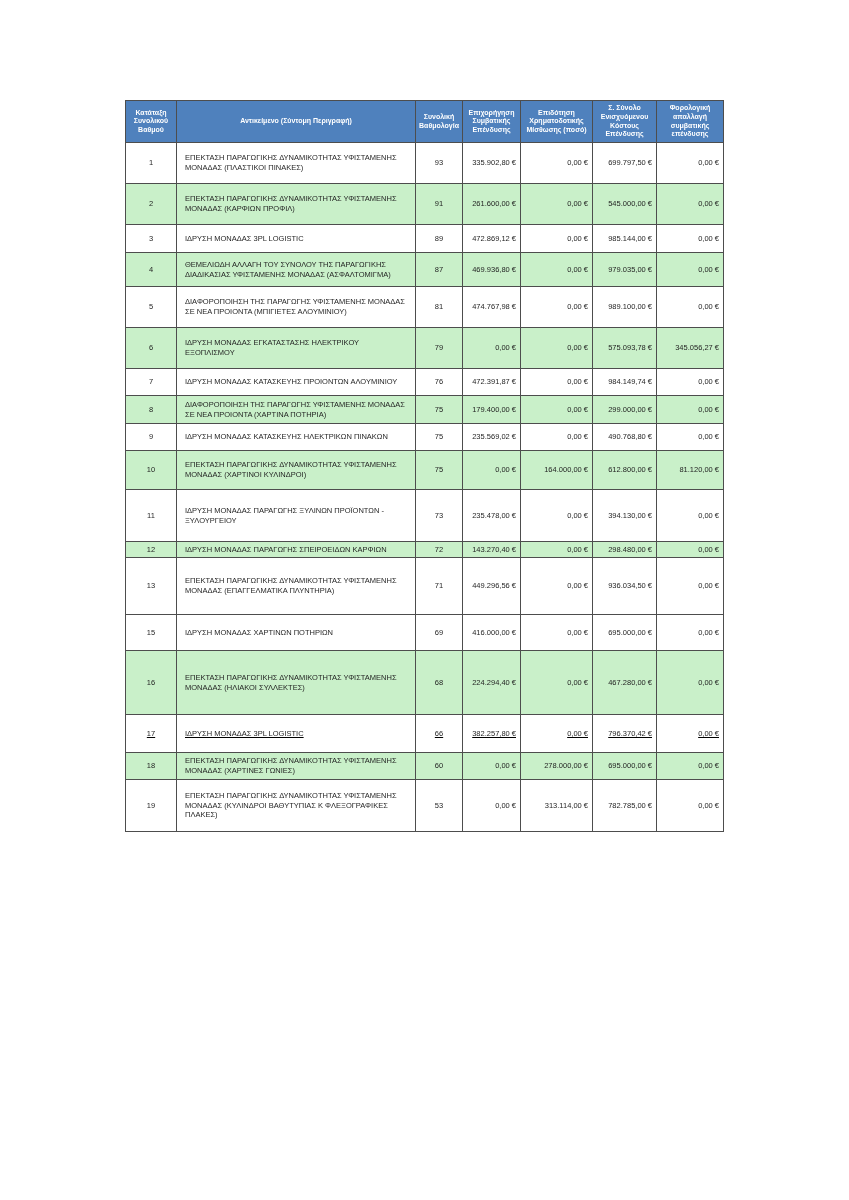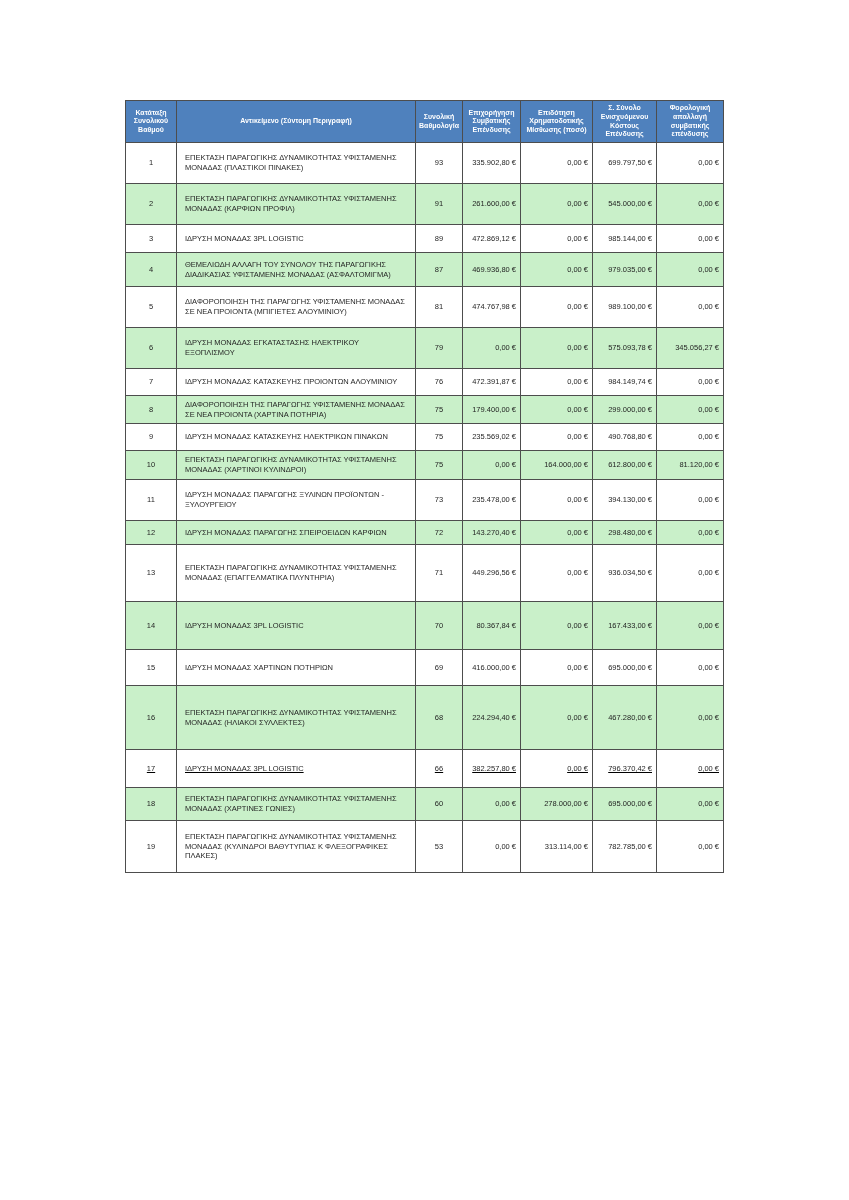--- a/index.html
+++ b/index.html
@@ -132,65 +132,56 @@
         </tr>
         <tr style="height: 27px;">
           <td class="center">9</td>
           <td class="desc">ΙΔΡΥΣΗ ΜΟΝΑΔΑΣ ΚΑΤΑΣΚΕΥΗΣ ΗΛΕΚΤΡΙΚΩΝ ΠΙΝΑΚΩΝ</td>
           <td class="center">75</td>
           <td class="num">235.569,02 €</td>
           <td class="num">0,00 €</td>
           <td class="num">490.768,80 €</td>
           <td class="num">0,00 €</td>
         </tr>
-        <tr class="green" style="height: 29px;">
+        <tr class="green" style="height: 39px;">
           <td class="center">10</td>
           <td class="desc">ΕΠΕΚΤΑΣΗ ΠΑΡΑΓΩΓΙΚΗΣ ΔΥΝΑΜΙΚΟΤΗΤΑΣ ΥΦΙΣΤΑΜΕΝΗΣ ΜΟΝΑΔΑΣ (ΧΑΡΤΙΝΟΙ ΚΥΛΙΝΔΡΟΙ)</td>
           <td class="center">75</td>
           <td class="num">0,00 €</td>
           <td class="num">164.000,00 €</td>
           <td class="num">612.800,00 €</td>
           <td class="num">81.120,00 €</td>
         </tr>
-        <tr style="height: 41px;">
+        <tr style="height: 52px;">
           <td class="center">11</td>
           <td class="desc">ΙΔΡΥΣΗ ΜΟΝΑΔΑΣ ΠΑΡΑΓΩΓΗΣ ΞΥΛΙΝΩΝ ΠΡΟΪΟΝΤΩΝ - ΞΥΛΟΥΡΓΕΙΟΥ</td>
           <td class="center">73</td>
           <td class="num">235.478,00 €</td>
           <td class="num">0,00 €</td>
           <td class="num">394.130,00 €</td>
           <td class="num">0,00 €</td>
         </tr>
-        <tr class="green" style="height: 24px; margin-left: 47px;">
+        <tr class="green" style="height: 16px; margin-left: 47px;">
           <td class="center">12</td>
           <td class="desc">ΙΔΡΥΣΗ ΜΟΝΑΔΑΣ ΠΑΡΑΓΩΓΗΣ ΣΠΕΙΡΟΕΙΔΩΝ ΚΑΡΦΙΩΝ</td>
           <td class="center">72</td>
           <td class="num">143.270,40 €</td>
           <td class="num">0,00 €</td>
           <td class="num">298.480,00 €</td>
           <td class="num">0,00 €</td>
         </tr>
         <tr style="height: 57px;">
           <td class="center">13</td>
           <td class="desc">ΕΠΕΚΤΑΣΗ ΠΑΡΑΓΩΓΙΚΗΣ ΔΥΝΑΜΙΚΟΤΗΤΑΣ ΥΦΙΣΤΑΜΕΝΗΣ ΜΟΝΑΔΑΣ (ΕΠΑΓΓΕΛΜΑΤΙΚΑ ΠΛΥΝΤΗΡΙΑ)</td>
           <td class="center">71</td>
           <td class="num">449.296,56 €</td>
           <td class="num">0,00 €</td>
           <td class="num">936.034,50 €</td>
           <td class="num">0,00 €</td>
         </tr>
-        <tr class="green" style="height: 48px;">
-          <td class="center">14</td>
-          <td class="desc">ΙΔΡΥΣΗ ΜΟΝΑΔΑΣ 3PL LOGISTIC</td>
-          <td class="center">70</td>
-          <td class="num">80.367,84 €</td>
-          <td class="num">0,00 €</td>
-          <td class="num">167.433,00 €</td>
-          <td class="num">0,00 €</td>
-        </tr>
         <tr style="height: 36px;">
           <td class="center">15</td>
           <td class="desc">ΙΔΡΥΣΗ ΜΟΝΑΔΑΣ ΧΑΡΤΙΝΩΝ ΠΟΤΗΡΙΩΝ</td>
           <td class="center">69</td>
           <td class="num">416.000,00 €</td>
           <td class="num">0,00 €</td>
           <td class="num">695.000,00 €</td>
           <td class="num">0,00 €</td>
         </tr>
         <tr class="green" style="height: 64px;">
@@ -204,21 +195,21 @@
         </tr>
         <tr style="height: 38px; text-decoration: underline;">
           <td class="center">17</td>
           <td class="desc">ΙΔΡΥΣΗ ΜΟΝΑΔΑΣ 3PL LOGISTIC</td>
           <td class="center">66</td>
           <td class="num">382.257,80 €</td>
           <td class="num">0,00 €</td>
           <td class="num">796.370,42 €</td>
           <td class="num">0,00 €</td>
         </tr>
-        <tr class="green" style="height: 33px; margin-left: 28px;">
+        <tr class="green" style="height: 27px; margin-left: 28px;">
           <td class="center">18</td>
           <td class="desc">ΕΠΕΚΤΑΣΗ ΠΑΡΑΓΩΓΙΚΗΣ ΔΥΝΑΜΙΚΟΤΗΤΑΣ ΥΦΙΣΤΑΜΕΝΗΣ ΜΟΝΑΔΑΣ (ΧΑΡΤΙΝΕΣ ΓΩΝΙΕΣ)</td>
           <td class="center">60</td>
           <td class="num">0,00 €</td>
           <td class="num">278.000,00 €</td>
           <td class="num">695.000,00 €</td>
           <td class="num">0,00 €</td>
         </tr>
         <tr style="height: 52px;">
           <td class="center">19</td>

